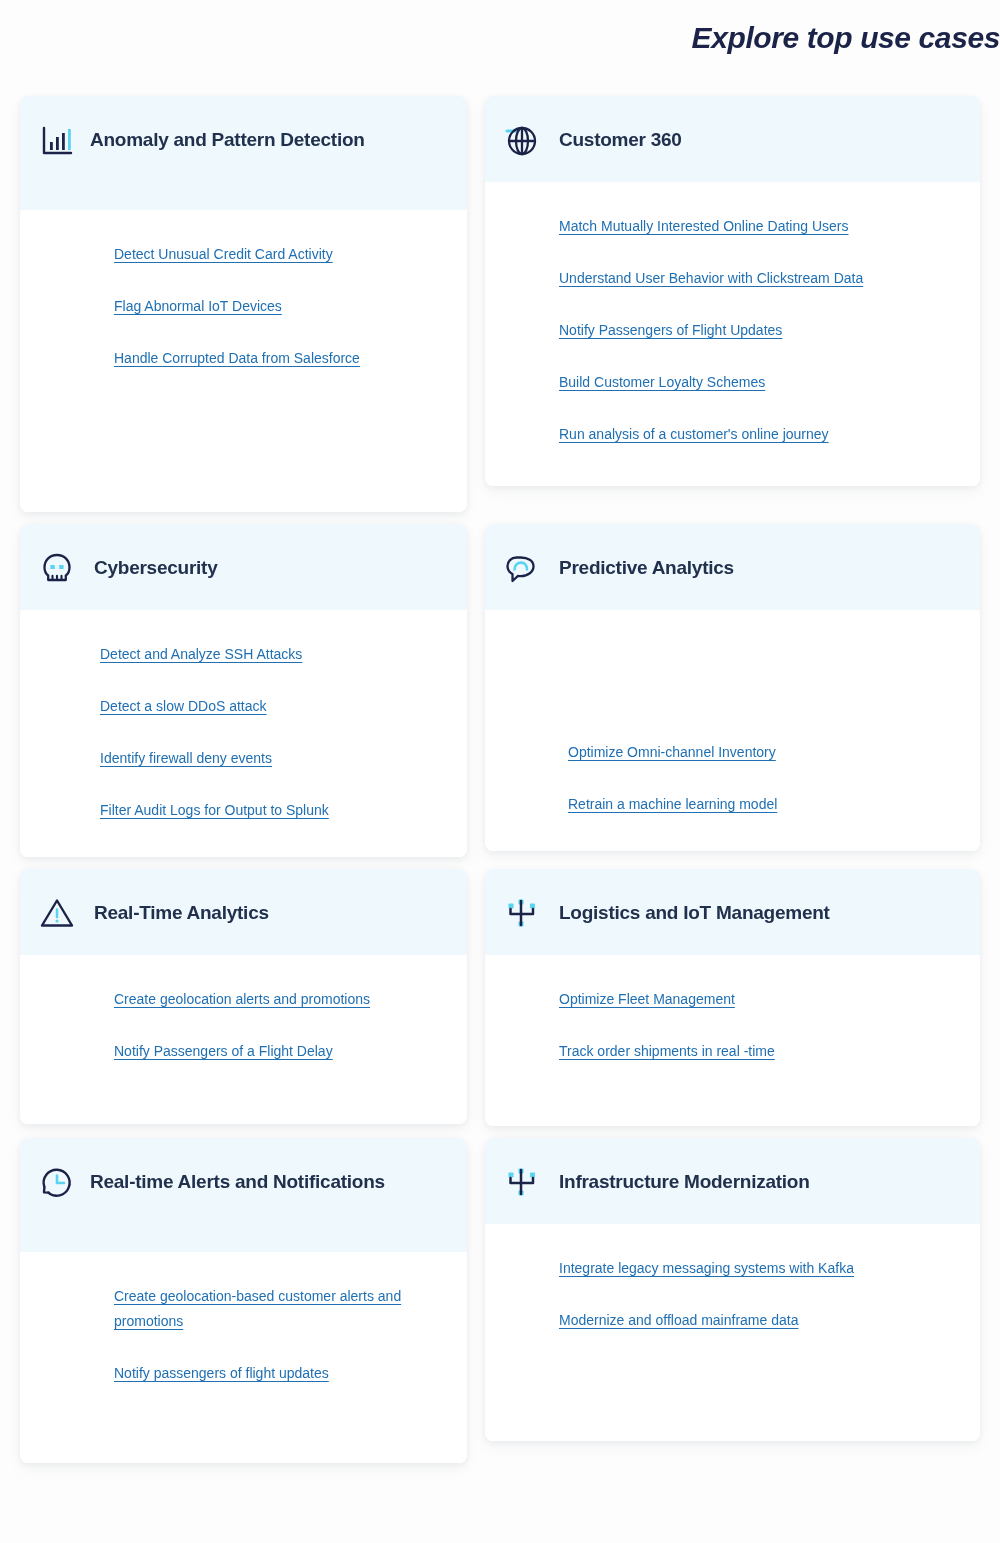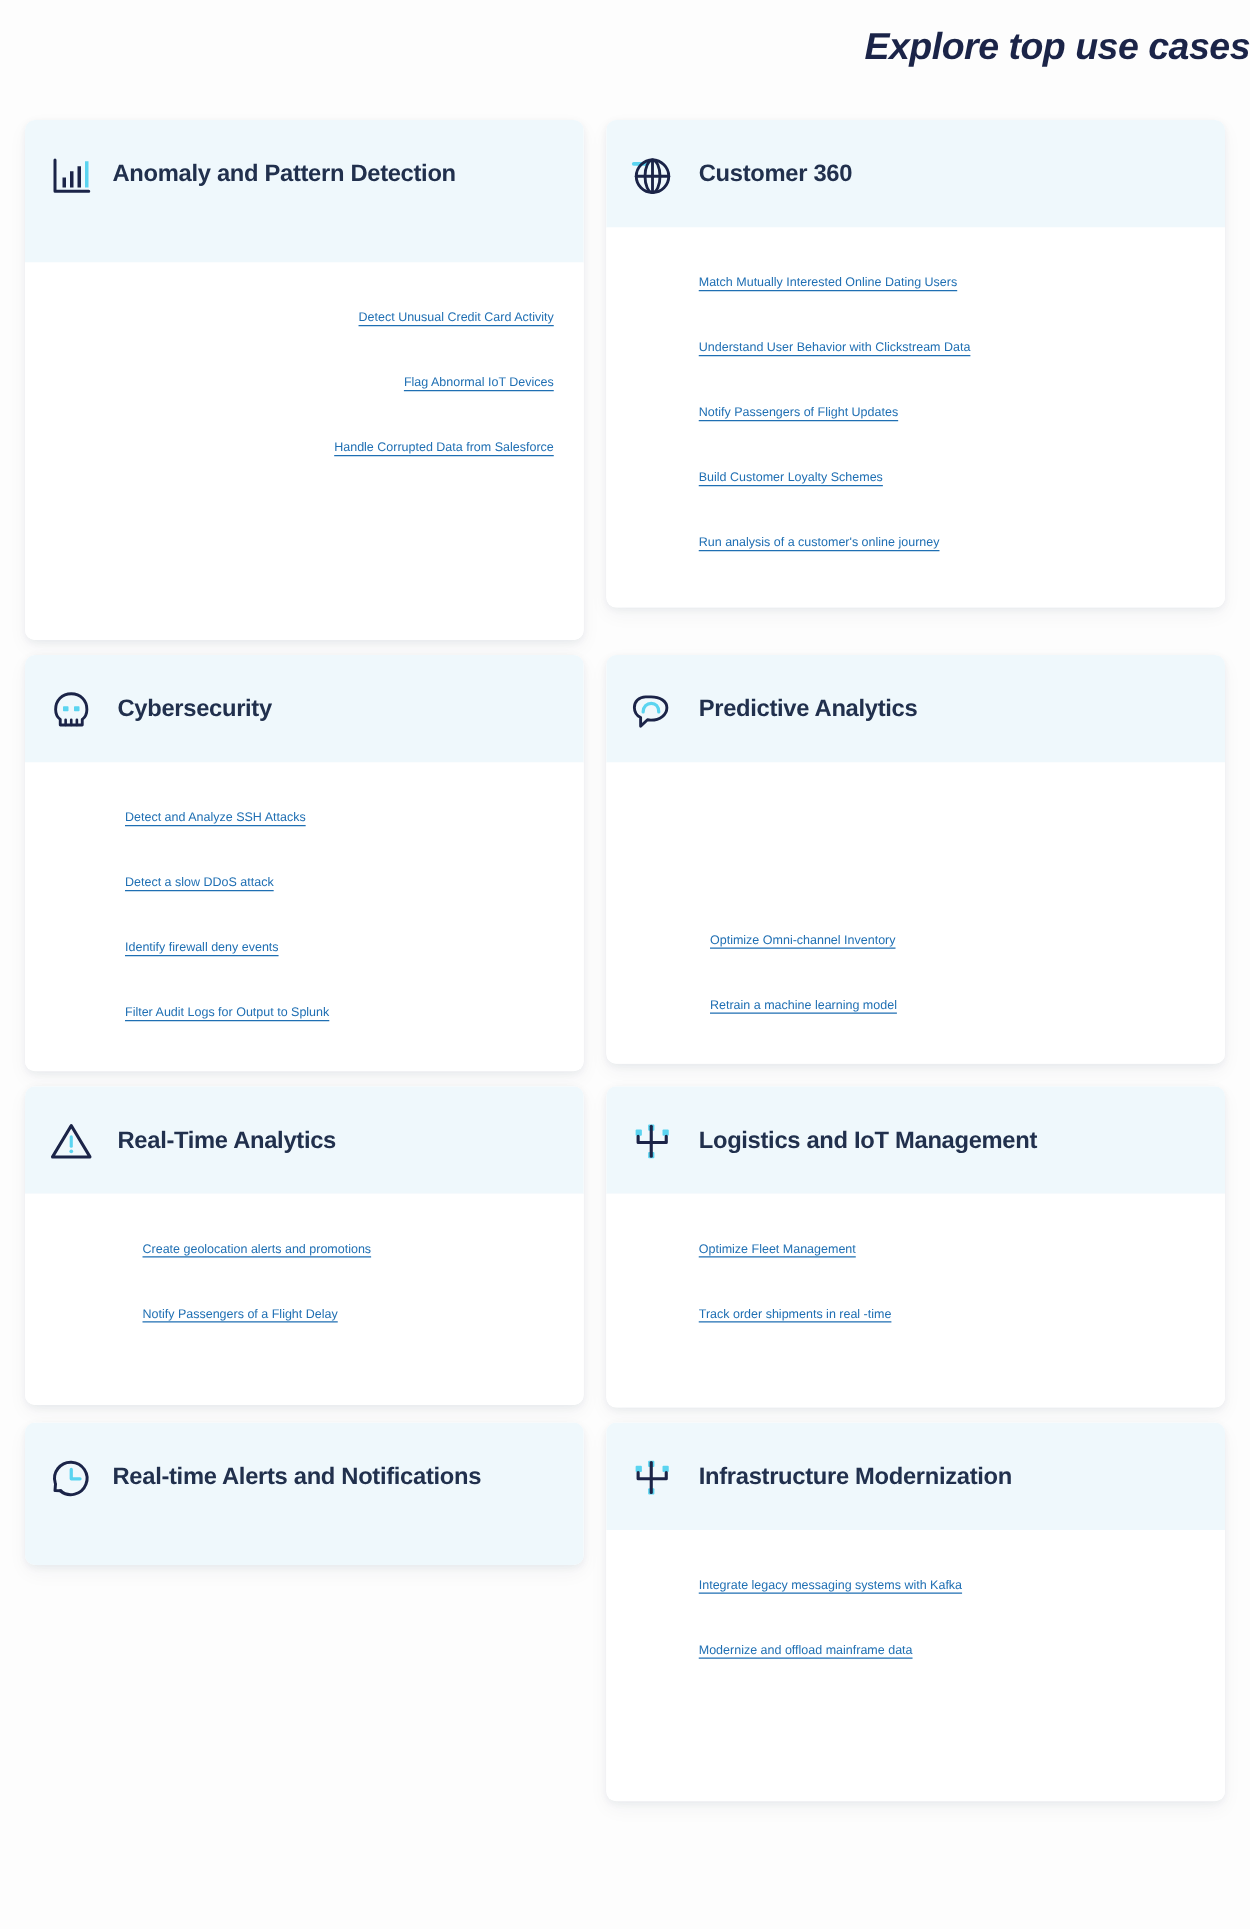--- a/index.html
+++ b/index.html
@@ -91,33 +91,33 @@
     flex-direction: column;
     gap: 27px;
     flex: 1 1 auto;
   }
 
   .card-body.indent-a  { padding-left: 94px; }
   .card-body.indent-b  { padding-left: 80px; }
   .card-body.indent-c  { padding-left: 83px; }
 
   .uc-link {
-    font-size: 10px;
+    font-size: 14px;
     color: #1f6fb3;
     text-decoration: underline;
     text-underline-offset: 3px;
     text-decoration-thickness: 1px;
     line-height: 25px;
     display: inline;
     width: fit-content;
     cursor: pointer;
   }
 
   
-  .h-a .card-body { min-height: 302px; align-items: flex-end; }
+  .h-a .card-body { min-height: 302px; }
   .h-b .card-body { min-height: 304px; }
   .h-c .card-body { min-height: 239px; }
   .h-d .card-body { min-height: 241px; justify-content: flex-end; }
   .h-e .card-body { min-height: 169px; }
   .h-f .card-body { min-height: 171px; text-align: center; }
   .h-g .card-body { min-height: 211px; }
   .h-h .card-body { min-height: 217px; }
 
   svg { display: block; }
 </style>
@@ -249,20 +249,24 @@
       <div class="card-header tall">
         <span class="card-icon">
           <svg width="36" height="36" viewBox="0 0 36 36">
             <path d="M5.2 21.5 A13 13 0 1 1 9.2 27.6" fill="none" stroke="#1b2448" stroke-width="2.4" stroke-linecap="round"></path>
             <path d="M9.8 27.6 L5.0 27.4 L5.4 22.3" fill="none" stroke="#1b2448" stroke-width="2.4" stroke-linecap="round" stroke-linejoin="round"></path>
             <path d="M18 10.5 V18 H25" fill="none" stroke="#5ad4f0" stroke-width="2.6" stroke-linecap="round" stroke-linejoin="round"></path>
           </svg>
         </span>
         <div class="card-title">Real-time Alerts and Notifications</div>
       </div>
+      <div class="card-body indent-a">
+        <a class="uc-link">Create geolocation-based customer alerts and promotions</a>
+        <a class="uc-link">Notify passengers of flight updates</a>
+      </div>
     </div>
 
     <div class="card h-h">
       <div class="card-header">
         <span class="card-icon">
           <svg width="36" height="36" viewBox="0 0 36 36">
             <rect x="4.5" y="7.5" width="5" height="5" rx="0.8" fill="#5ad4f0"></rect>
             <rect x="14.5" y="3.5" width="5" height="5" rx="0.8" fill="#5ad4f0"></rect>
             <rect x="26" y="7.5" width="5" height="5" rx="0.8" fill="#5ad4f0"></rect>
             <rect x="14.5" y="25.5" width="5" height="5" rx="0.8" fill="#5ad4f0"></rect>

